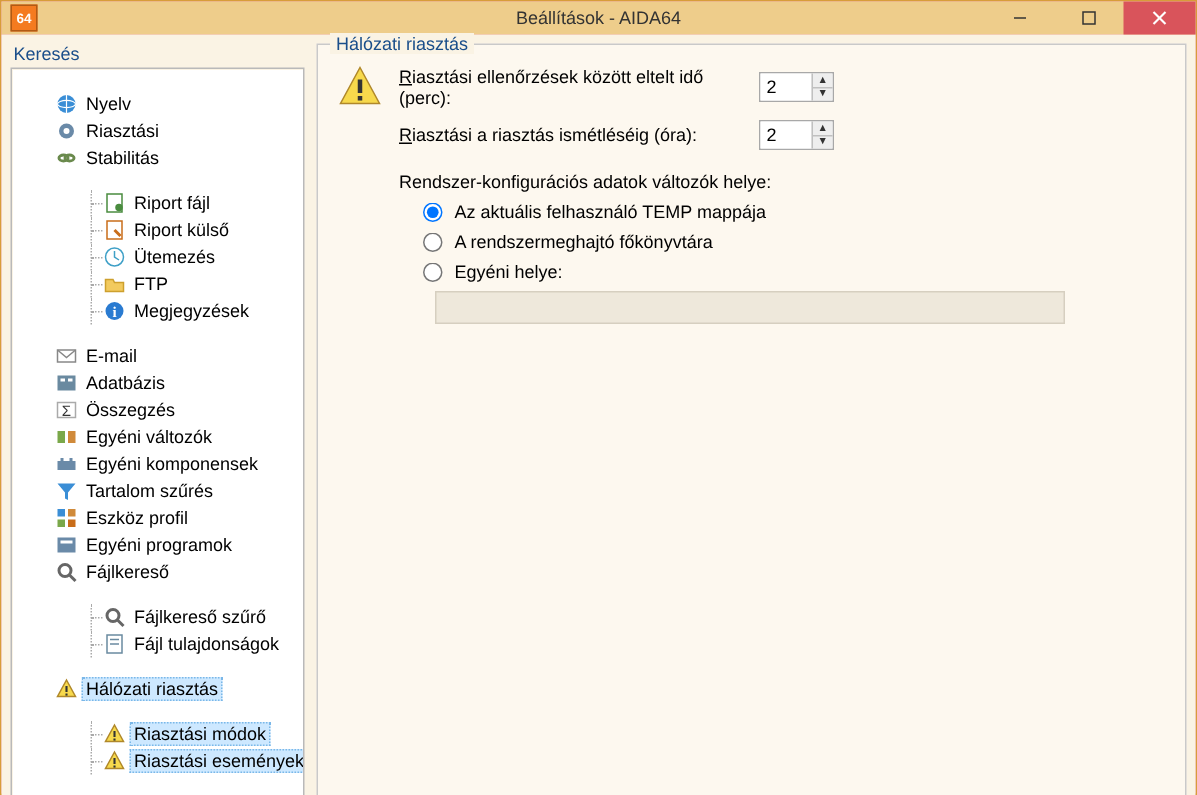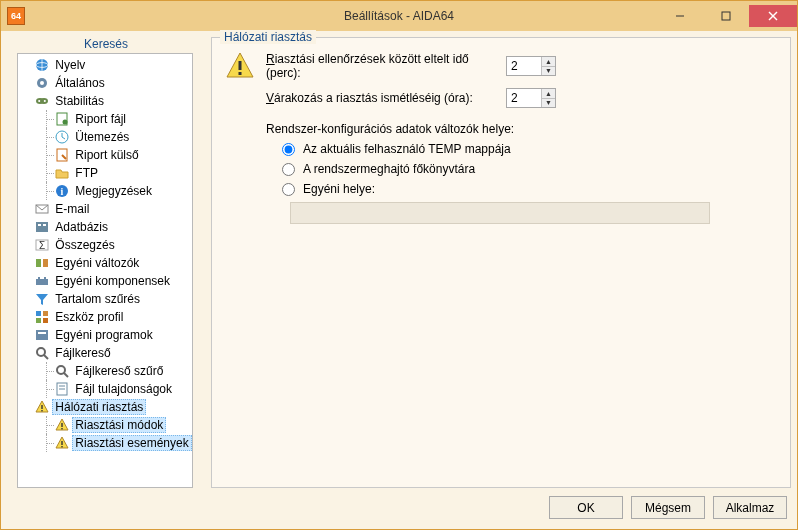--- a/index.html
+++ b/index.html
@@ -75,37 +75,36 @@
     display: flex;
     padding: 6px 6px 0 6px;
     gap: 8px;
     min-height: 0;
   }
   .left-panel {
     width: 196px;
     display: flex;
     flex-direction: column;
     min-height: 0;
-    align-items: center;
   }
   .left-label {
     color: #1a4e8a;
     padding: 0 0 2px 2px;
     font-size: 12px;
   }
   .tree-wrap {
     flex: 1;
     border: 1px solid #b9b9b9;
     background: #fff;
     overflow: auto;
     padding: 2px 0;
   }
   .tree ul {
     list-style: none;
-    margin: 0;
+    margin: 12px;
     padding: 0 0 0 12px;
   }
   .tree > ul { padding-left: 2px; }
   .tree li {
     position: relative;
     padding: 0;
   }
   .tree li .row {
     display: flex;
     align-items: center;
@@ -340,21 +339,21 @@
               </div>
                 </li>
               <li>
                   <div class="row">
                 <span class="ico gear">
                       <svg viewBox="0 0 16 16">
                         <circle cx="8" cy="8" r="5" fill="#6a8aa8"></circle>
                         <circle cx="8" cy="8" r="2" fill="#fff"></circle>
                       </svg>
                     </span>
-                <span class="lbl">Általános</span>
+                <span class="lbl">Riasztási</span>
               </div>
                 </li>
               <li>
                   <div class="row">
                 <span class="ico link">
                       <svg viewBox="0 0 16 16">
                         <ellipse cx="6" cy="8" rx="3" ry="2" fill="none" stroke="#6a8a4d" stroke-width="2"></ellipse>
                         <ellipse cx="10" cy="8" rx="3" ry="2" fill="none" stroke="#6a8a4d" stroke-width="2"></ellipse>
                       </svg>
                     </span>
@@ -369,38 +368,38 @@
                           <svg viewBox="0 0 16 16">
                             <rect x="3" y="2" width="10" height="12" fill="#fff" stroke="#4a8c3f"></rect>
                             <circle cx="11" cy="11" r="2.5" fill="#4a8c3f"></circle>
                           </svg>
                         </span>
                     <span class="lbl">Riport fájl</span>
                   </div>
                     </li>
                   <li class="child">
                       <div class="row">
+                    <span class="ico page-ext">
+                          <svg viewBox="0 0 16 16">
+                            <rect x="3" y="2" width="10" height="12" fill="#fff" stroke="#c96d1a"></rect>
+                            <path d="M8 8l4 4" stroke="#c96d1a" stroke-width="2"></path>
+                          </svg>
+                        </span>
+                    <span class="lbl">Riport külső</span>
+                  </div>
+                    </li>
+                  <li class="child">
+                      <div class="row">
                     <span class="ico clock">
                           <svg viewBox="0 0 16 16">
                             <circle cx="8" cy="8" r="6" fill="#fff" stroke="#3fa0c7"></circle>
                             <path d="M8 4v4l3 2" stroke="#3fa0c7" fill="none"></path>
                           </svg>
                         </span>
                     <span class="lbl">Ütemezés</span>
-                  </div>
-                    </li>
-                  <li class="child">
-                      <div class="row">
-                    <span class="ico page-ext">
-                          <svg viewBox="0 0 16 16">
-                            <rect x="3" y="2" width="10" height="12" fill="#fff" stroke="#c96d1a"></rect>
-                            <path d="M8 8l4 4" stroke="#c96d1a" stroke-width="2"></path>
-                          </svg>
-                        </span>
-                    <span class="lbl">Riport külső</span>
                   </div>
                     </li>
                   <li class="child">
                       <div class="row">
                     <span class="ico folder">
                           <svg viewBox="0 0 16 16">
                             <path d="M2 5h5l1 2h6v6H2z" fill="#f2ca5e" stroke="#cda02e"></path>
                           </svg>
                         </span>
                     <span class="lbl">FTP</span>
@@ -607,21 +606,21 @@
                 <div class="spinner">
                   <input type="text" value="2" style="">
                   <div class="arrows">
                     <div>▲</div>
                     <div>▼</div>
                   </div>
                 </div>
               </div>
 
               <div class="field-row">
-                <span class="flabel underline-first">Várakozás a riasztás ismétléséig (óra):</span>
+                <span class="flabel underline-first">Riasztási a riasztás ismétléséig (óra):</span>
                 <div class="spinner">
                   <input type="text" value="2" style="">
                   <div class="arrows">
                     <div>▲</div>
                     <div>▼</div>
                   </div>
                 </div>
               </div>
 
               <div class="section-label">Rendszer-konfigurációs adatok változók helye:</div>

